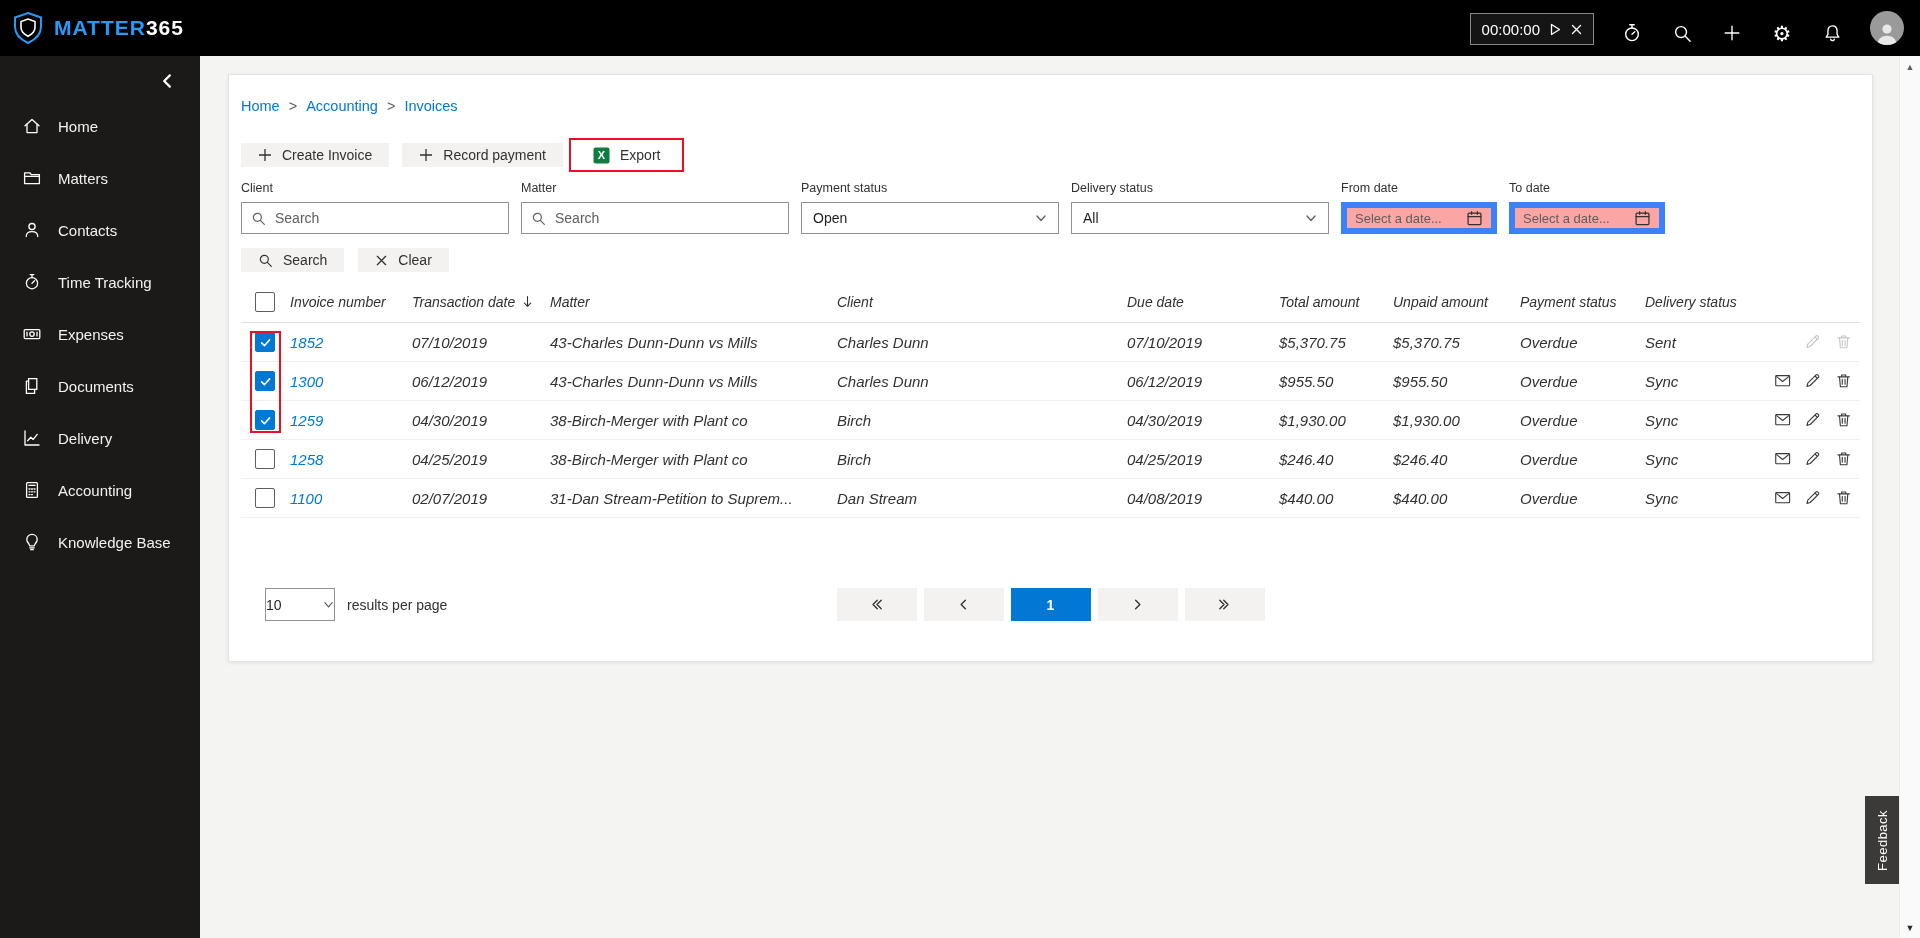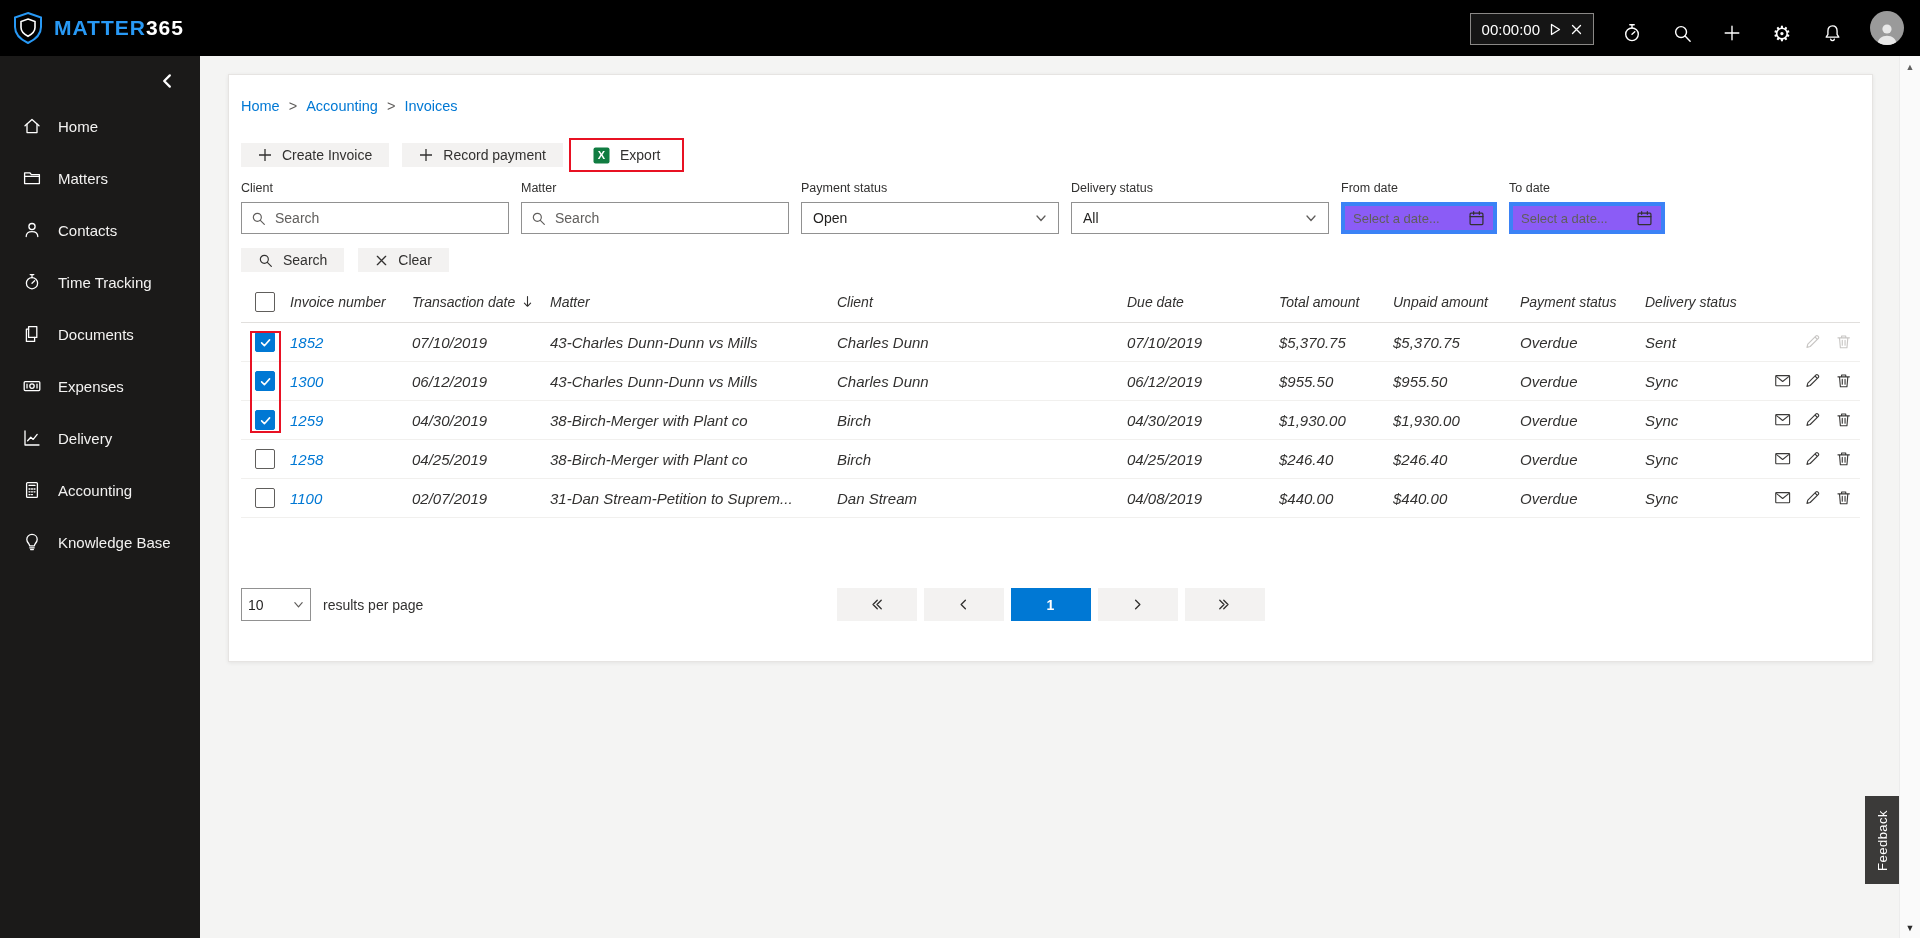--- a/index.html
+++ b/index.html
@@ -42,21 +42,21 @@
 
   .filters { margin-top:13px; display:flex; gap:12px; }
   .filter-group { display:flex; flex-direction:column; gap:6px; }
   .filter-label { font-size:12.5px; color:#323130; line-height:16px; }
   .searchbox { width:268px; height:32px; border:1px solid #919191; background:#fff; display:flex; align-items:center; gap:9px; padding:0 9px; cursor:text; }
   .searchbox svg { width:15px; height:15px; color:#605e5c; flex:0 0 auto; }
   .searchbox input, .datebox input { border:none; outline:none; flex:1; min-width:0; font-family:inherit; font-size:14px; color:#323130; background:transparent; }
   .searchbox input::placeholder, .datebox input::placeholder { color:#605e5c; }
   .dropdown { width:258px; height:32px; border:1px solid #919191; background:#fff; display:flex; align-items:center; justify-content:space-between; padding:0 11px; font-size:14px; color:#201f1e; cursor:pointer; }
   .dropdown svg { width:12px; height:12px; color:#605e5c; }
-  .datebox { width:156px; height:32px; border:4px solid #3b82f6; background:#8b5cf6; display:flex; align-items:center; gap:12px; padding:0 8px; cursor:pointer; }
+  .datebox { width:156px; height:32px; border:6px solid #3b82f6; background:#fca5a5; display:flex; align-items:center; gap:12px; padding:0 8px; cursor:pointer; }
   .datebox svg { width:17px; height:17px; color:#323130; flex:0 0 auto; }
   .datebox input { font-size:13px; }
 
   .filter-actions { margin-top:14px; display:flex; gap:14px; }
 
   
   .tablewrap { margin-top:9px;font-style:italic; }
   .thead, .trow { display:grid; grid-template-columns:49px 122px 138px 287px 290px 152px 114px 127px 125px 129px 1fr; align-items:center; }
   .thead { height:42px; border-bottom:1px solid #e1dfdd; font-size:14px; color:#323130; }
   .th { display:flex; align-items:center; gap:7px; cursor:pointer; }
@@ -70,21 +70,21 @@
   .checkbox.checked { background:#0078d4; border-color:#0078d4; }
   .checkbox.checked svg { display:block; }
   .row-actions { display:flex; justify-content:flex-end; align-items:center; gap:13px; padding-right:8px; }
   .action-icon { width:19px; height:19px; color:#3b3a39; cursor:pointer; }
   .row-actions.disabled .action-icon { color:#c8c6c4; cursor:default; }
   .annotation-checkboxes { position:absolute; left:9px; top:8px; width:31px; height:102px; border:2px solid #e81123; pointer-events:none; }
 
   
   .pagination { margin-top:70px; position:relative; height:33px; display:flex; align-items:center; }
   .perpage { display:flex; align-items:center; gap:12px; }
-  .perpage-box { width:70px; height:33px; border:1px solid #919191; background:#fff; display:flex; align-items:center; justify-content:space-between; padding:0 6px; font-size:14px; color:#201f1e; cursor:pointer; }
+  .perpage-box { width:70px; height:33px; border:1px solid #919191; background:#fff; display:flex; align-items:center; justify-content:space-between; padding:0 0; font-size:14px; color:#201f1e; cursor:pointer;margin-left:24px; }
   .perpage-box svg { width:11px; height:11px; color:#605e5c; }
   .perpage-label { font-size:14px; color:#323130; }
   .pager { position:absolute; left:50%; transform:translateX(-50%); display:flex; gap:7px; }
   .page-btn { width:80px; height:33px; border:none; background:#f3f2f1; display:flex; align-items:center; justify-content:center; color:#323130; cursor:pointer; font-family:inherit; font-size:14px; }
   .page-btn svg { width:17px; height:17px; }
   .page-btn.active { background:#0078d4; color:#fff; font-weight:bold; }
 
   
   .scrollbar { position:fixed; top:56px; right:0; width:21px; height:882px; background:#fafafa; border-left:1px solid #ececec; z-index:25; }
   .scroll-arrow { position:absolute; left:0; width:100%; height:21px; display:flex; align-items:center; justify-content:center; font-size:9px; color:#606060; cursor:pointer; }
@@ -182,32 +182,32 @@
     </div>
     <div class="nav-item">
       <svg class="nav-icon" viewBox="0 0 20 20" fill="none" stroke="currentColor" stroke-width="1.3" stroke-linecap="round" stroke-linejoin="round">
           <circle cx="10" cy="11.2" r="5.6"></circle>
           <path d="M8.2 2.6 H11.8 M10 2.8 V5.6 M10 11.2 L12.6 8.8"></path>
         </svg>
       <span>Time Tracking</span>
     </div>
     <div class="nav-item">
       <svg class="nav-icon" viewBox="0 0 20 20" fill="none" stroke="currentColor" stroke-width="1.3" stroke-linecap="round" stroke-linejoin="round">
-          <path d="M6.6 2.6 H14.8 V13.4 H6.6 Z"></path>
-          <path d="M6.6 5.2 H4.4 V17.4 H12.6 V13.4"></path>
-        </svg>
-      <span>Documents</span>
-    </div>
-    <div class="nav-item">
-      <svg class="nav-icon" viewBox="0 0 20 20" fill="none" stroke="currentColor" stroke-width="1.3" stroke-linecap="round" stroke-linejoin="round">
           <rect x="2.2" y="5.6" width="15.6" height="9" rx="1"></rect>
           <circle cx="10" cy="10.1" r="2.2"></circle>
           <path d="M5 8.1 V12.1 M15 8.1 V12.1"></path>
         </svg>
       <span>Expenses</span>
+    </div>
+    <div class="nav-item">
+      <svg class="nav-icon" viewBox="0 0 20 20" fill="none" stroke="currentColor" stroke-width="1.3" stroke-linecap="round" stroke-linejoin="round">
+          <path d="M6.6 2.6 H14.8 V13.4 H6.6 Z"></path>
+          <path d="M6.6 5.2 H4.4 V17.4 H12.6 V13.4"></path>
+        </svg>
+      <span>Documents</span>
     </div>
     <div class="nav-item">
       <svg class="nav-icon" viewBox="0 0 20 20" fill="none" stroke="currentColor" stroke-width="1.3" stroke-linecap="round" stroke-linejoin="round">
           <path d="M3 3 V17 H17"></path>
           <path d="M5.6 12.8 L8.8 9.2 L11.2 11.4 L15.2 6.4"></path>
         </svg>
       <span>Delivery</span>
     </div>
     <div class="nav-item">
       <svg class="nav-icon" viewBox="0 0 20 20" fill="none" stroke="currentColor" stroke-width="1.3" stroke-linecap="round" stroke-linejoin="round">

